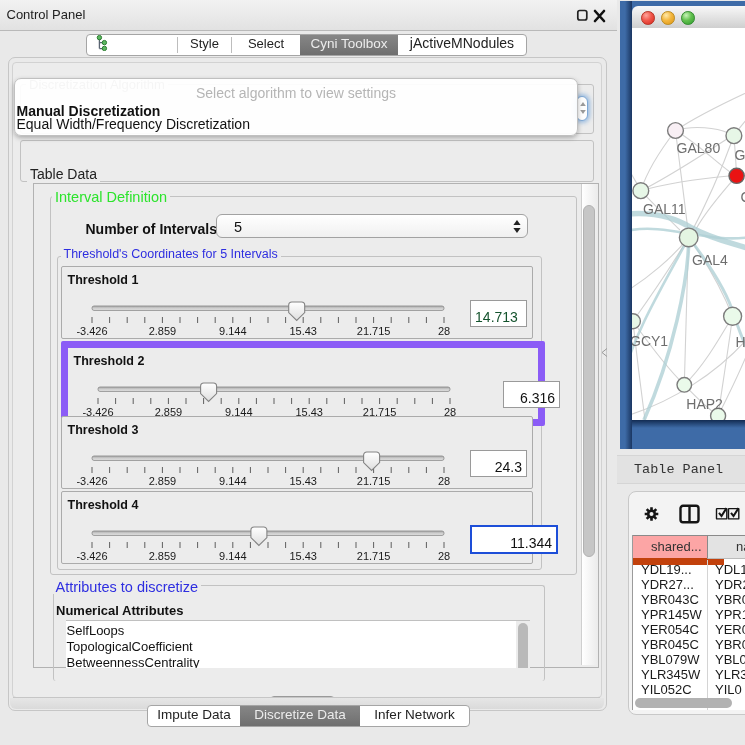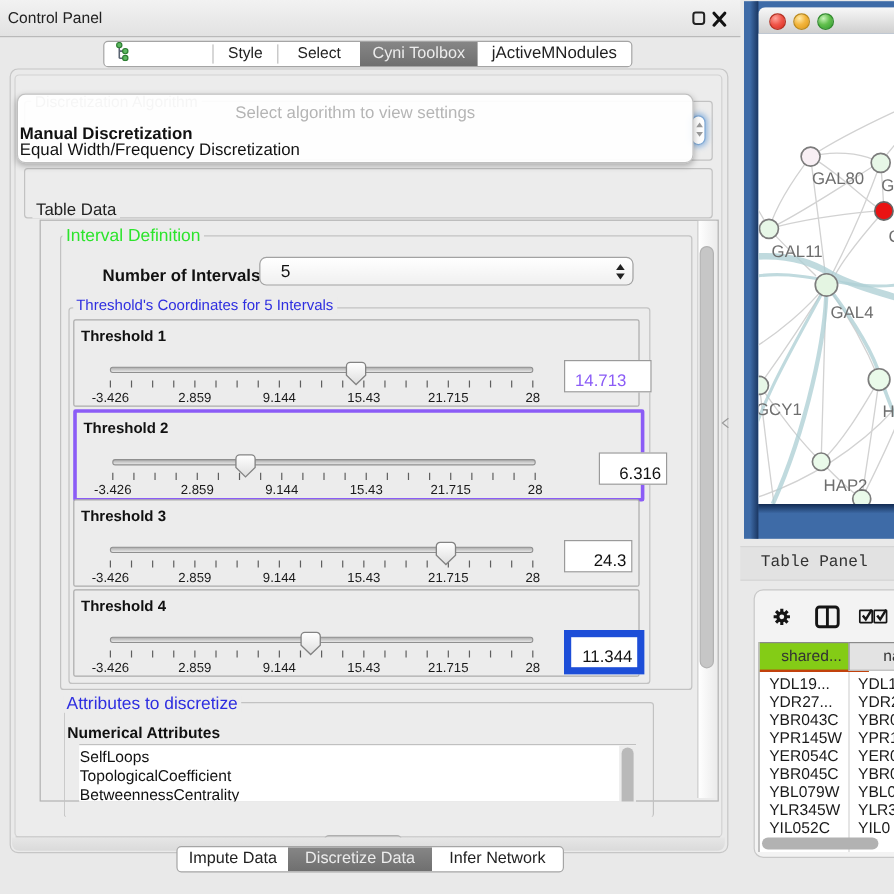--- a/index.html
+++ b/index.html
@@ -121,23 +121,23 @@
           <text x="30.0" y="68" text-anchor="middle">-3.426</text>
           <text x="100.4" y="68" text-anchor="middle">2.859</text>
           <text x="170.8" y="68" text-anchor="middle">9.144</text>
           <text x="241.2" y="68" text-anchor="middle">15.43</text>
           <text x="311.6" y="68" text-anchor="middle">21.715</text>
           <text x="382.0" y="68" text-anchor="middle">28</text>
         </g>
 <path d="M 226.7,38.2 a3.2,3.2 0 0 1 3.2,-3.2 h9.6 a3.2,3.2 0 0 1 3.2,3.2 v7.4 L 234.7,53.4 L 226.7,45.6 Z" fill="url(#th266)" stroke="#838383" stroke-width="1.1"></path>
 </svg>
 <div class="abs" style="left:408px;top:33px;width:51px;height:25px;background:#fff;border:1px solid #9a9a9a;
-font-size:14px;color:#8b5cf6;line-height:33px;text-align:right;padding-right:20px;overflow:hidden;">14.713</div>
-</div>
-<div class="abs" style="left:61px;top:341px;width:470px;height:71px;border:3px solid #8b5cf6;border-radius:2px;background:#ececec;">
+font-size:14px;color:#14532d;line-height:33px;text-align:center;padding-right:4px;overflow:hidden;">14.713</div>
+</div>
+<div class="abs" style="left:61px;top:341px;width:470px;height:71px;border:7px solid #8b5cf6;border-radius:2px;background:#ececec;">
 <div class="abs" style="left:5.5px;top:6px;font-size:12.5px;font-weight:bold;color:#111;">Threshold 2</div>
 <svg class="abs" style="left:0;top:0;" width="470" height="71" viewBox="0 0 470 71">
 <defs>
           <linearGradient id="tg341" x1="0" y1="0" x2="0" y2="1">
             <stop offset="0" stop-color="#a8a8a8"></stop>
             <stop offset="0.5" stop-color="#cccccc"></stop>
             <stop offset="1" stop-color="#ebebeb"></stop>
           </linearGradient>
 <linearGradient id="th341" x1="0" y1="0" x2="0" y2="1">
             <stop offset="0" stop-color="#ffffff"></stop>
@@ -273,22 +273,22 @@
 <g font-family="'Liberation Sans',sans-serif" font-size="11" fill="#1a1a1a">
           <text x="30.0" y="68" text-anchor="middle">-3.426</text>
           <text x="100.4" y="68" text-anchor="middle">2.859</text>
           <text x="170.8" y="68" text-anchor="middle">9.144</text>
           <text x="241.2" y="68" text-anchor="middle">15.43</text>
           <text x="311.6" y="68" text-anchor="middle">21.715</text>
           <text x="382.0" y="68" text-anchor="middle">28</text>
         </g>
 <path d="M 188.9,38.2 a3.2,3.2 0 0 1 3.2,-3.2 h9.6 a3.2,3.2 0 0 1 3.2,3.2 v7.4 L 196.9,53.4 L 188.9,45.6 Z" fill="url(#th491)" stroke="#838383" stroke-width="1.1"></path>
 </svg>
-<div class="abs" style="left:408px;top:33px;width:51px;height:25px;background:#fff;border:6px solid #1d4ed8;
-font-size:14px;color:#111;line-height:33px;text-align:right;padding-right:4px;overflow:hidden;">11.344</div>
+<div class="abs" style="left:408px;top:33px;width:51px;height:25px;background:#fff;border:2px solid #1d4ed8;
+font-size:14px;color:#111;line-height:33px;text-align:right;padding-right:4px;overflow:hidden;padding-left:29px;">11.344</div>
 </div>
 
 <div class="abs etch" style="left:53px;top:585px;width:490px;height:95px;border-bottom:none;"></div>
 <div class="gtitle" style="left:52.5px;top:580px;color:#2e2ee0;font-size:14.5px;">Attributes to discretize</div>
 <div class="abs" style="left:56px;top:603px;font-size:13px;font-weight:bold;color:#111;">Numerical Attributes</div>
 <div class="abs" style="left:66px;top:620px;width:464px;height:47px;background:#fff;border-top:1px solid #c0c0c0;overflow:hidden;">
   <div style="font-size:13px;color:#111;line-height:16px;padding:1.5px 0 0 0.5px;">SelfLoops<br>TopologicalCoefficient<br>BetweennessCentrality</div>
   <div class="abs" style="left:450px;top:0;width:14px;height:47px;background:#ececec;"></div>
   <div class="abs" style="left:452px;top:2px;width:10px;height:60px;background:#b9b9b9;border-radius:5px;"></div>
 </div>
@@ -409,21 +409,21 @@
       <rect x="73.5" y="3.6" width="10.3" height="10.3" rx="0.5"></rect>
       <rect x="85.5" y="3.6" width="10.3" height="10.3" rx="0.5"></rect>
     </g>
     <g fill="none" stroke="#151515" stroke-width="2">
       <path d="M76,7.9 L78.5,11.1 L83.5,3.1"></path>
       <path d="M88,7.9 L90.5,11.1 L95.5,3.1"></path>
     </g>
   </svg>
 
   <div class="abs" style="left:3px;top:43px;width:114px;height:175px;overflow:hidden;background:#fff;border-left:1px solid #9b9b9b;">
-    <div class="abs" style="left:0;top:0;width:73px;height:22px;background:#84cc16;border-top:1px solid #8a8a8a;border-bottom:2px solid #c2410c;
+    <div class="abs" style="left:0;top:0;width:73px;height:22px;background:#fca5a5;border-top:1px solid #8a8a8a;border-bottom:7px solid #c2410c;
       font-size:13px;color:#333;line-height:22px;padding-left:18px;">shared...</div>
     <div class="abs" style="left:74px;top:0;width:40px;height:22px;background:#e3e3e3;border-top:1px solid #8a8a8a;border-left:1px solid #8a8a8a;border-bottom:1px solid #bbb;
       font-size:13px;color:#333;line-height:22px;padding-left:28px;">name</div>
     <div class="abs" style="left:74px;top:25px;width:1px;height:150px;background:#d4d4d4;"></div>
     <div class="abs" style="left:8px;top:26.5px;font-size:13px;color:#1a1a1a;line-height:15.05px;">
       YDL19...<br>YDR27...<br>YBR043C<br>YPR145W<br>YER054C<br>YBR045C<br>YBL079W<br>YLR345W<br>YIL052C</div>
     <div class="abs" style="left:82px;top:26.5px;font-size:13px;color:#1a1a1a;line-height:15.05px;">
       YDL1<br>YDR2<br>YBR0<br>YPR1<br>YER0<br>YBR0<br>YBL0<br>YLR3<br>YIL0</div>
     <div class="abs" style="left:2px;top:163px;width:97px;height:10px;background:#b2b2b2;border-radius:5px;"></div>
   </div>

